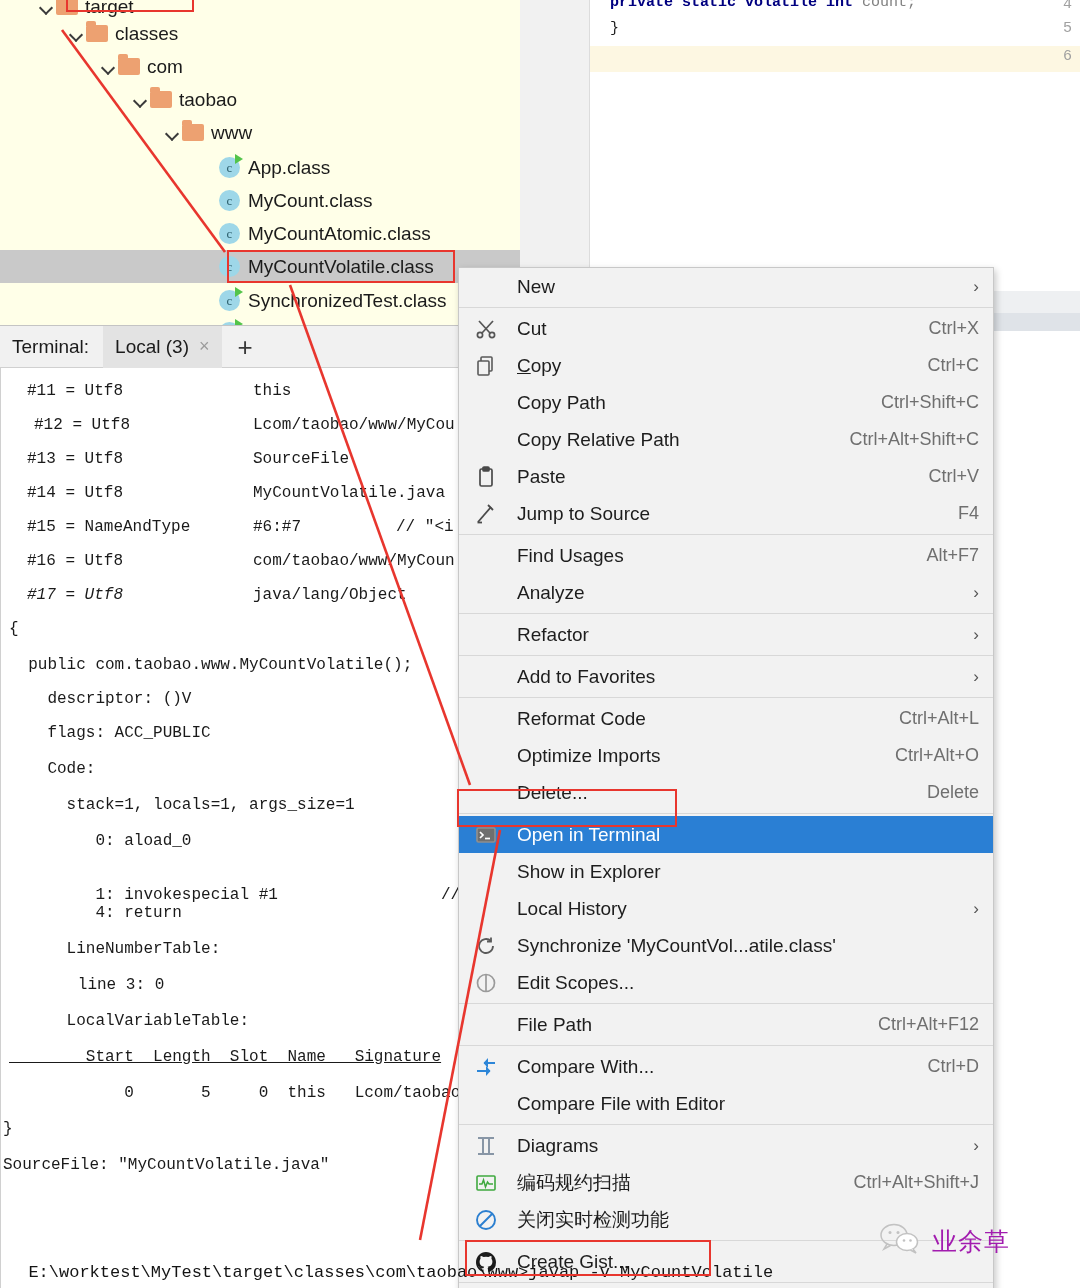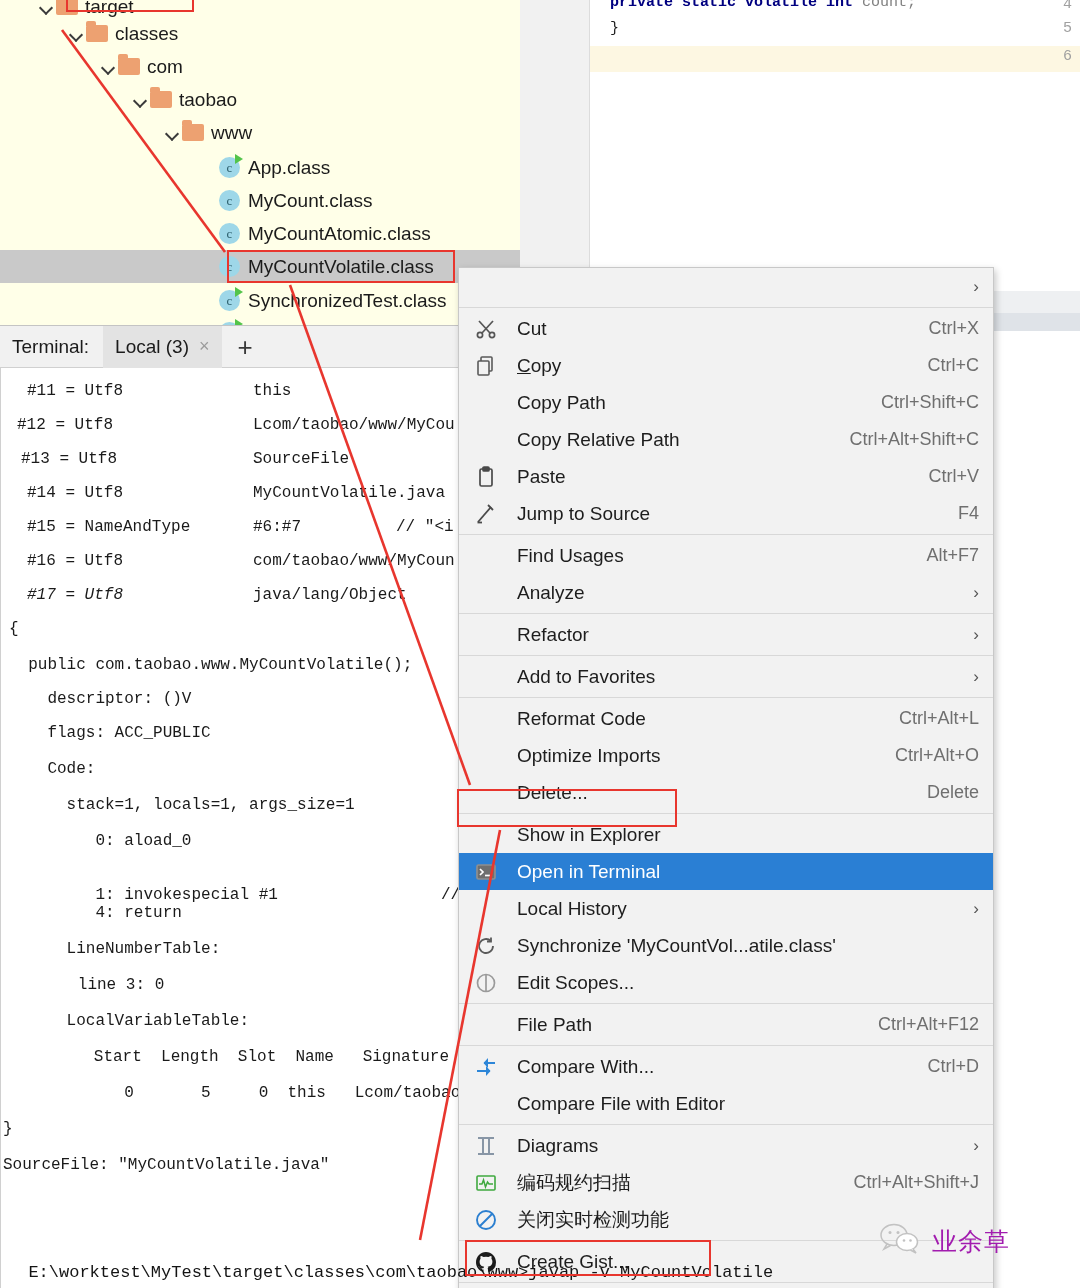--- a/index.html
+++ b/index.html
@@ -286,58 +286,59 @@
     <span class="term-title">Terminal:</span>
     <span class="term-tab">
       <span>Local (3)</span>
       <span class="tab-close">×</span>
     </span>
     <span class="term-plus">+</span>
   </div>
 
   <div id="term-body">
     <div class="tline" style="top:14px;"><span style="padding-left:26px;">#11 = Utf8</span><span class="col2">this</span></div>
-    <div class="tline" style="top:48px;"><span style="padding-left:16px;">#12 = Utf8</span><span class="col2">Lcom/taobao/www/MyCou</span></div>
-    <div class="tline" style="top:82px;"><span style="padding-left:20px;">#13 = Utf8</span><span class="col2">SourceFile</span></div>
+    <div class="tline" style="top:48px;"><span style="padding-left:33px;">#12 = Utf8</span><span class="col2">Lcom/taobao/www/MyCou</span></div>
+    <div class="tline" style="top:82px;"><span style="padding-left:26px;">#13 = Utf8</span><span class="col2">SourceFile</span></div>
     <div class="tline" style="top:116px;"><span style="padding-left:26px;">#14 = Utf8</span><span class="col2">MyCountVolatile.java</span></div>
     <div class="tline" style="top:150px;"><span style="padding-left:26px;">#15 = NameAndType</span><span class="col2">#6:#7</span><span class="col3">// "&lt;i</span></div>
     <div class="tline" style="top:184px;"><span style="padding-left:26px;">#16 = Utf8</span><span class="col2">com/taobao/www/MyCoun</span></div>
     <div class="tline" style="top:218px;"><span style="padding-left:26px;font-style:italic;">#17 = Utf8</span><span class="col2">java/lang/Object</span></div>
     <div class="tline" style="top:252px;"><span style="padding-left:8px;">{</span></div>
     <div class="tline" style="top:288px;"><span style="padding-left:8px;">  public com.taobao.www.MyCountVolatile();</span></div>
     <div class="tline" style="top:322px;"><span style="padding-left:8px;">    descriptor: ()V</span></div>
     <div class="tline" style="top:356px;"><span style="padding-left:8px;">    flags: ACC_PUBLIC</span></div>
     <div class="tline" style="top:392px;"><span style="padding-left:8px;">    Code:</span></div>
     <div class="tline" style="top:428px;"><span style="padding-left:8px;">      stack=1, locals=1, args_size=1</span></div>
     <div class="tline" style="top:464px;"><span style="padding-left:8px;">         0: aload_0</span></div>
     <div class="tline" style="top:500px;margin-top:18px;"><span style="padding-left:8px;">         1: invokespecial #1</span><span class="col3" style="left:440px;">//</span></div>
     <div class="tline" style="top:536px;"><span style="padding-left:8px;">         4: return</span></div>
     <div class="tline" style="top:572px;"><span style="padding-left:8px;">      LineNumberTable:</span></div>
     <div class="tline" style="top:608px;"><span style="">        line 3: 0</span></div>
     <div class="tline" style="top:644px;"><span style="padding-left:8px;">      LocalVariableTable:</span></div>
-    <div class="tline" style="top:680px;"><span style="padding-left:16px;">        Start  Length  Slot  Name   Signature</span></div>
+    <div class="tline" style="top:680px;"><span style="padding-left:8px;text-decoration:underline;">        Start  Length  Slot  Name   Signature</span></div>
     <div class="tline" style="top:716px;"><span style="padding-left:8px;">            0       5     0  this   Lcom/taobao/</span></div>
     <div class="tline" style="top:752px;"><span style="padding-left:2px;">}</span></div>
     <div class="tline" style="top:788px;"><span style="padding-left:2px;">SourceFile: "MyCountVolatile.java"</span></div>
   </div>
 </div>
 
 <div id="prompt-line">
   <span style="padding-left:8px;">E:\worktest\MyTest\target\classes\com\taobao\www&gt;</span><span class="cmd">javap -v MyCountVolatile</span>
 </div>
 
 <div id="bg-right-top"></div>
 <div id="bg-right-strip"></div>
 <div id="bg-right-strip2"></div>
 <div id="bg-right-rest"></div>
 
 <div id="ctxmenu">
 
   <div class="mi">
     <span class="mi-icon"></span>
+    <span class="mi-label">New</span>
     <span class="mi-arrow">›</span>
   </div>
   <div class="msep"></div>
 
   <div class="mi">
     <span class="mi-icon">
       <svg class="ic-scissors" viewBox="0 0 24 24" fill="none" stroke="#555" stroke-width="1.7">
         <circle cx="6" cy="18" r="2.6"></circle>
           <circle cx="18" cy="18" r="2.6"></circle>
         <line x1="7.8" y1="16.2" x2="19" y2="4"></line>
@@ -434,34 +435,34 @@
     <span class="mi-short">Ctrl+Alt+O</span>
   </div>
 
   <div class="mi">
     <span class="mi-icon"></span>
     <span class="mi-label">Delete...</span>
     <span class="mi-short">Delete</span>
   </div>
   <div class="msep"></div>
 
-  <div class="mi">
-    <span class="mi-icon"></span>
-    <span class="mi-label">Show in Explorer</span>
-  </div>
-
   <div class="mi selected">
     <span class="mi-icon">
       <svg class="ic-terminal" viewBox="0 0 24 24" fill="none" stroke="#ffffff" stroke-width="1.7">
         <rect x="3" y="5" width="18" height="14" rx="1.5" fill="#6f6f6f" stroke="#8f8f8f"></rect>
         <path d="M6 9 L9 12 L6 15" stroke="#ffffff"></path>
           <line x1="11" y1="15.5" x2="16" y2="15.5" stroke="#ffffff"></line>
       </svg>
     </span>
     <span class="mi-label">Open in Terminal</span>
+  </div>
+
+  <div class="mi">
+    <span class="mi-icon"></span>
+    <span class="mi-label">Show in Explorer</span>
   </div>
 
   <div class="mi">
     <span class="mi-icon"></span>
     <span class="mi-label">Local History</span>
     <span class="mi-arrow">›</span>
   </div>
 
   <div class="mi">
     <span class="mi-icon">

